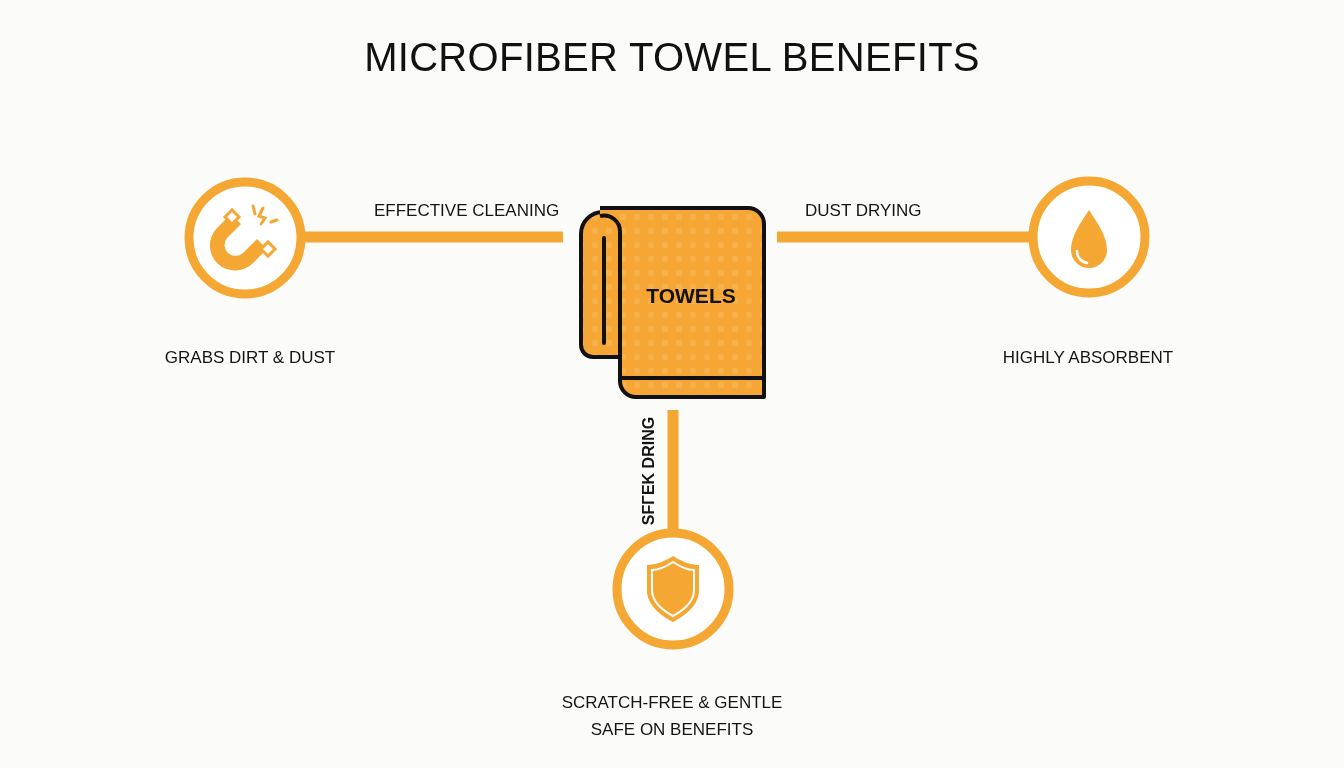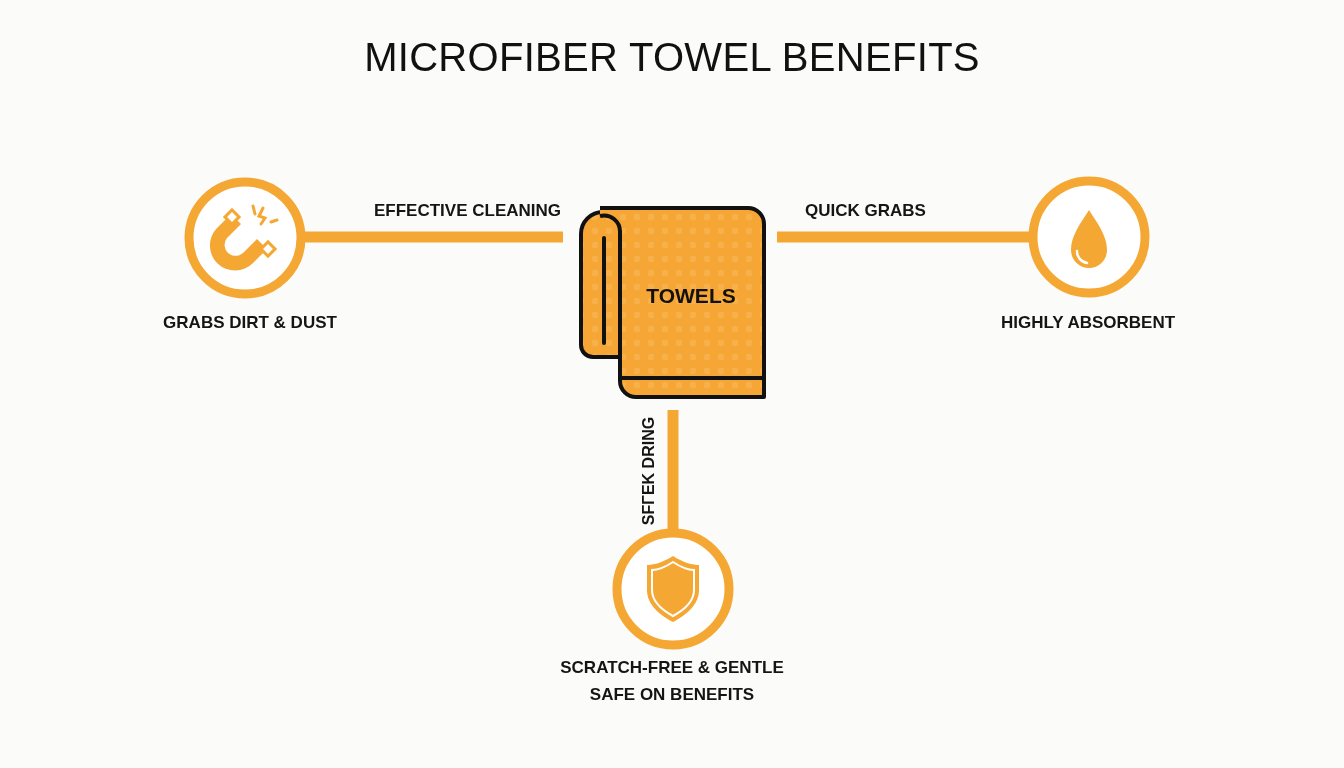--- a/index.html
+++ b/index.html
@@ -8,24 +8,24 @@
       background: #fbfbfa;
       font-family: "Liberation Sans", "DejaVu Sans", sans-serif;
       position: relative;
     }
     .title {
       position: absolute; left: 0; top: 30px; width: 1344px;
       text-align: center; font-size: 40px; font-weight: normal; color: #111;
       letter-spacing: 0.3px; line-height: 54px;
     }
     .label {
-      position: absolute; font-weight: bold; color: #151515;
+      position: absolute; font-weight: normal; color: #151515;
       font-size: 17px; white-space: nowrap; line-height: 22px;
     }
-    .center { text-align: left; transform: translateX(-50%); }
+    .center { text-align: left; transform: translateX(-50%); margin-top: 35px; }
     .vlabel {
       position: absolute; font-weight: bold; color: #151515; font-size: 16px;
       white-space: nowrap; left: 649px; top: 471px;
       transform: translate(-50%, -50%) rotate(-90deg);
       transform-origin: center center;
     }
     svg.art { position: absolute; left: 0; top: 0; }
     .towel-text {
       position: absolute; left: 620px; top: 281px; width: 142px;
       text-align: center; font-weight: bold; font-size: 21px; color: #111;
@@ -88,19 +88,19 @@
   </g>
 </svg>
 
 <div class="towel-text">
   <div>TOWELS</div>
 </div>
 
 <div class="label" style="left:374px; top:200px;">EFFECTIVE CLEANING</div>
 <div class="label center" style="left:250px; top:312px;">GRABS DIRT &amp; DUST</div>
 
-<div class="label" style="left:805px; top:200px;">QUICK GRABS</div>
+<div class="label" style="left:805px; top:200px;">DUST DRYING</div>
 <div class="label center" style="left:1088px; top:312px;">HIGHLY ABSORBENT</div>
 
 <div class="vlabel">SFΓEK DRING</div>
 
 <div class="label center" style="left:672px; top:657px;">SCRATCH-FREE &amp; GENTLE</div>
 <div class="label center" style="left:672px; top:684px;">SAFE ON BENEFITS</div>
 
 </body></html>

